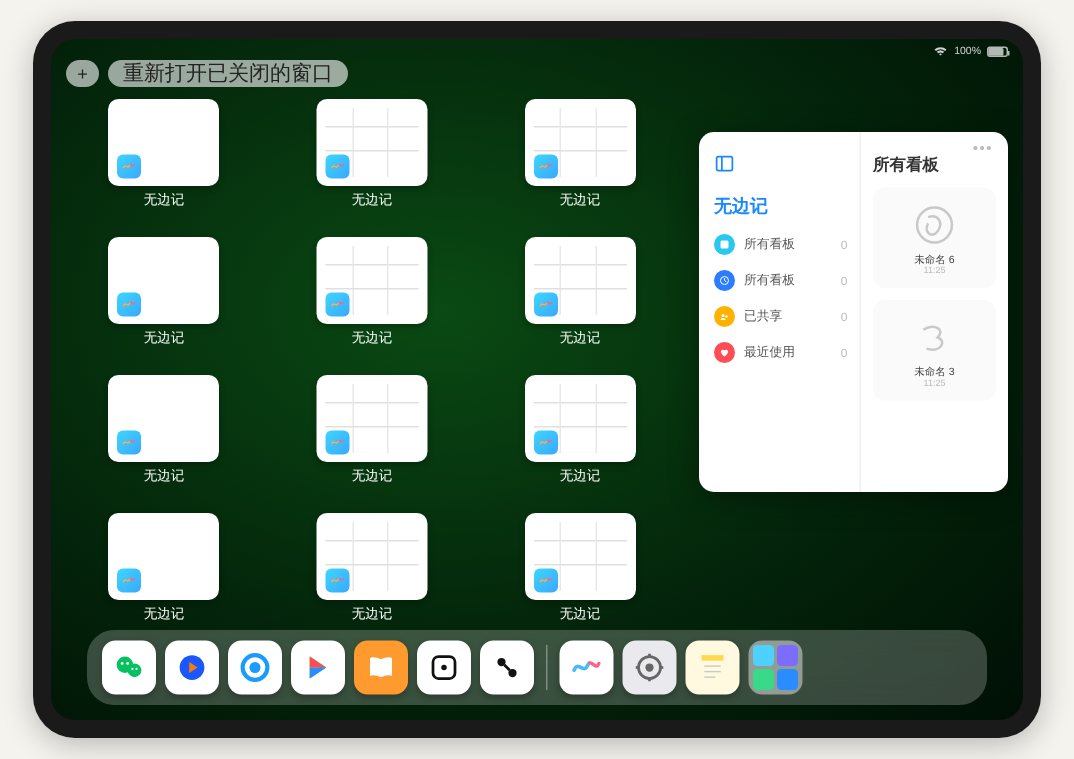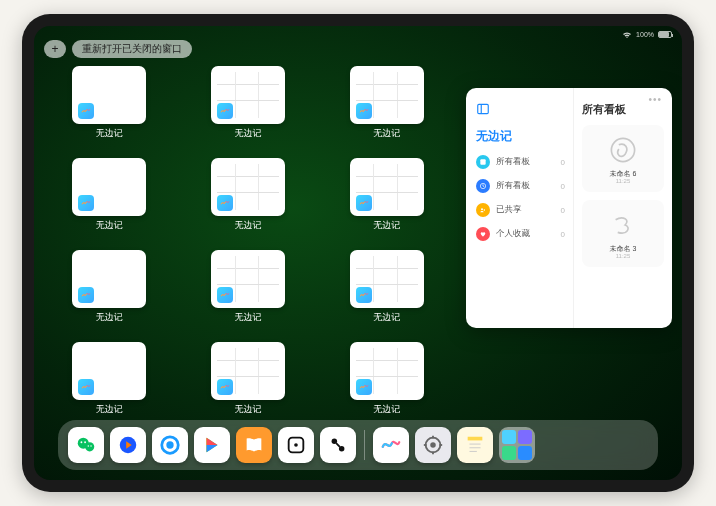--- a/index.html
+++ b/index.html
@@ -55,21 +55,21 @@
     padding: 0 10px 4px 10px;
   }
   .pill {
     background: rgba(255,255,255,.6);
     backdrop-filter: blur(4px);
     border-radius: 11px;
     height: 18px;
     display:flex;
     align-items:center;
     justify-content:center;
-    font-size: 10px;
+    font-size: 14px;
     color:#222;
     padding:0 10px;
   }
   .pill.round { width:22px; padding:0; font-size:12px; }
 
   
   .content {
     flex:1;
     display:flex;
     padding: 4px 10px 0 10px;
@@ -450,21 +450,21 @@
                 </div>
                 <span>已共享</span>
                 <span class="count">0</span>
               </div>
               <div class="panel-item">
                 <div class="pi-icon" style="background: rgb(255, 77, 85);">
                   <svg viewBox="0 0 24 24">
                     <path d="M12 20s-7-4.5-7-10a4 4 0 0 1 7-2 4 4 0 0 1 7 2c0 5.5-7 10-7 10z" fill="#fff"></path>
                   </svg>
                 </div>
-                <span>个人收藏</span>
+                <span>最近使用</span>
                 <span class="count">0</span>
               </div>
             </div>
         </div>
         <div class="panel-right">
           <div class="panel-right-title">所有看板</div>
           <div id="boards">
               <div class="board">
                 <div class="board-canvas"><svg viewBox="0 0 40 36">
                     <circle cx="20" cy="18" r="11" fill="none" stroke="#c9c9c9" stroke-width="1.6"></circle>

